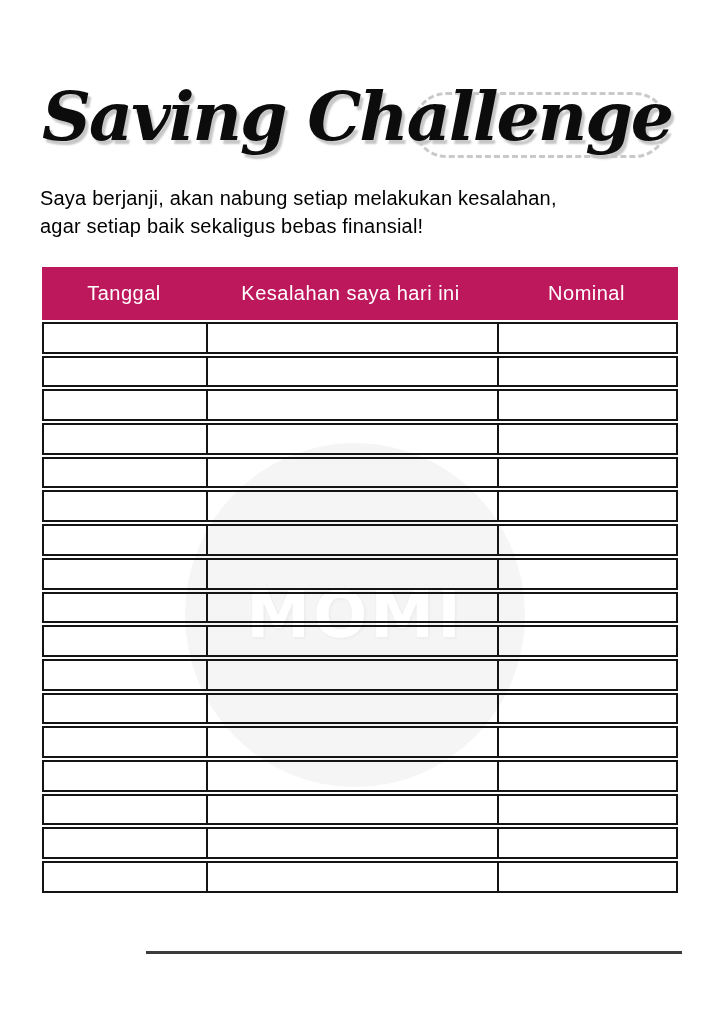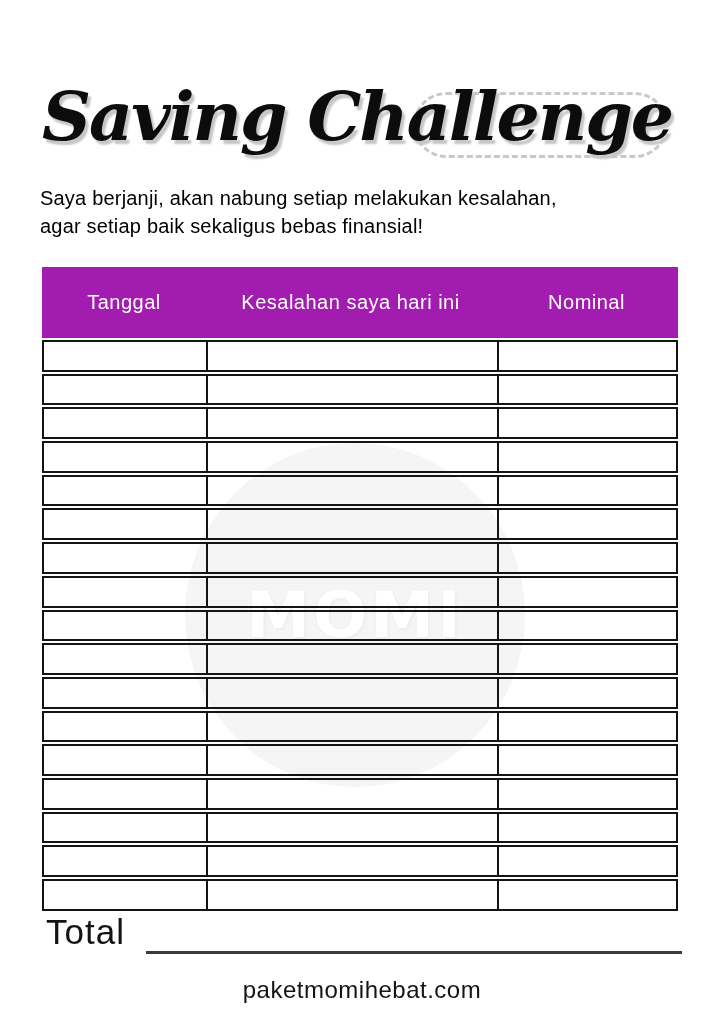--- a/index.html
+++ b/index.html
@@ -36,21 +36,21 @@
   }
   .wm-line {
     font-family:"DejaVu Sans", sans-serif; font-weight:800; font-size:64px;
     line-height:0.98; color:#ffffff; letter-spacing:3px;
     text-shadow:0 0 1px #e6e6e6, 0 0 2px #ebebeb, 2px 2px 2px #efefef;
   }
 
   
   .table { position:absolute; left:42px; top:267px; width:636px; z-index:1; }
   .thead {
-    display:flex; align-items:center; height:71px; background:#a21caf; color:#ffffff;justify-content:flex-end;
+    display:flex; align-items:center; height:53px; background:#be185d; color:#ffffff;justify-content:flex-end;
   }
   .th { text-align:center; font-size:20px; letter-spacing:0.5px; }
   .th.c1 { width:164px; }
   .th.c2 { width:289px; }
   .th.c3 { width:183px; }
   .tbody { display:flex; flex-direction:column; gap:2px; margin-top:2px; }
   .tr {
     display:flex; height:31.7px; box-sizing:border-box;
     border:2px solid #141414; background:transparent;
   }
@@ -179,18 +179,16 @@
           <div class="td c3"></div>
         </div>
         <div class="tr">
           <div class="td c1"></div>
           <div class="td c2"></div>
           <div class="td c3"></div>
         </div>
       </div>
   </div>
 
-  <div class="total-label">Total</div>
   <div class="total-line"></div>
 
-  <div class="footer">paketmomihebat.com</div>
 
 </div>
 
 </body></html>

